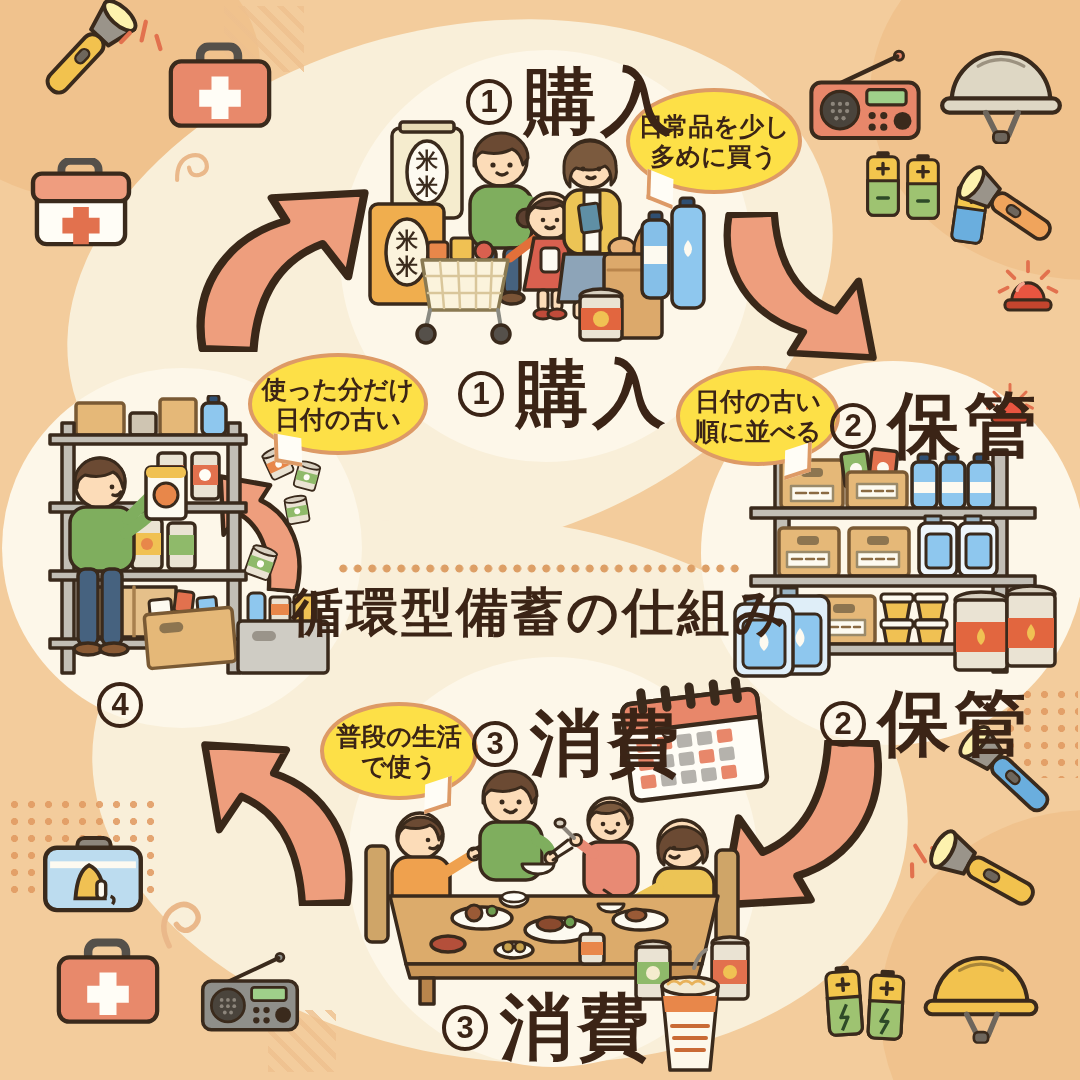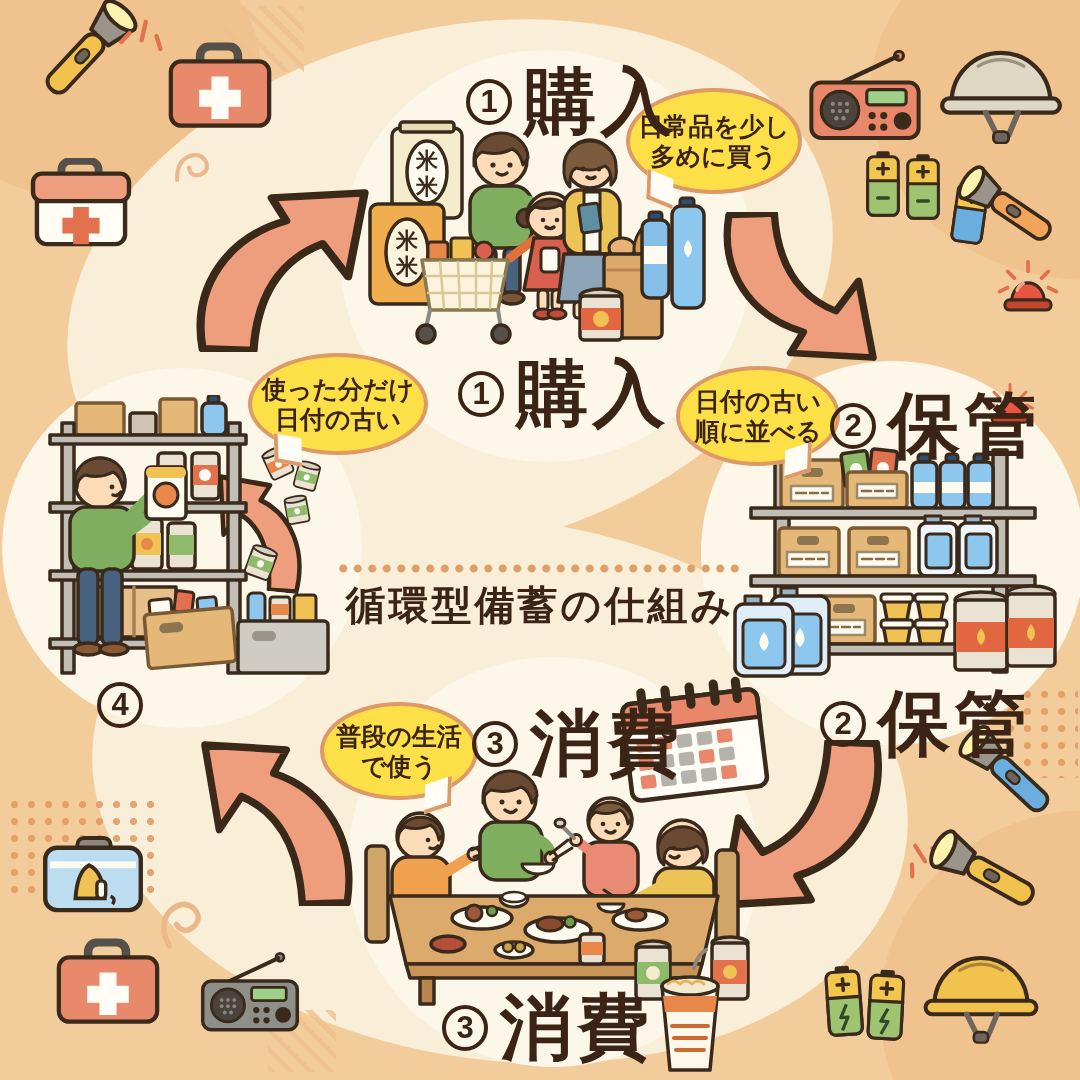--- a/index.html
+++ b/index.html
@@ -19,21 +19,21 @@
     display:flex;flex-direction:column;align-items:center;justify-content:center;text-align:center;
     font-weight:bold;z-index:40;}
   .bubble span{font-size:25px;line-height:1.2;white-space:nowrap;color:#3b2416;}
   .tail{position:absolute;width:24px;height:24px;background:#fffdf6;z-index:41;}
   .step-label{position:absolute;display:flex;align-items:center;gap:12px;z-index:45;font-weight:bold;}
   .num{width:46px;height:46px;border:4px solid #3b2416;border-radius:50%;display:flex;
     align-items:center;justify-content:center;font-size:31px;box-sizing:border-box;background:transparent;}
   .kanji{font-size:72px;letter-spacing:5px;}
   .center-title{position:absolute;left:50%;transform:translateX(-50%);z-index:45;font-weight:bold;white-space:nowrap;}
   #t-main{top:484px;font-size:52px;letter-spacing:1px;}
-  #t-sub{top:578px;font-size:40px;letter-spacing:3px;}
+  #t-sub{top:578px;font-size:52px;letter-spacing:3px;}
   .dotline{position:absolute;left:50%;transform:translateX(-50%);top:563px;width:408px;height:11px;z-index:45;
     background-image:radial-gradient(circle,#dd9f66 3.7px,transparent 4.3px);background-size:14.5px 11px;}
 </style>
 </head>
 <body>
 
 <div class="canvas">
 
   <svg width="0" height="0" style="position:absolute">
     <defs>

